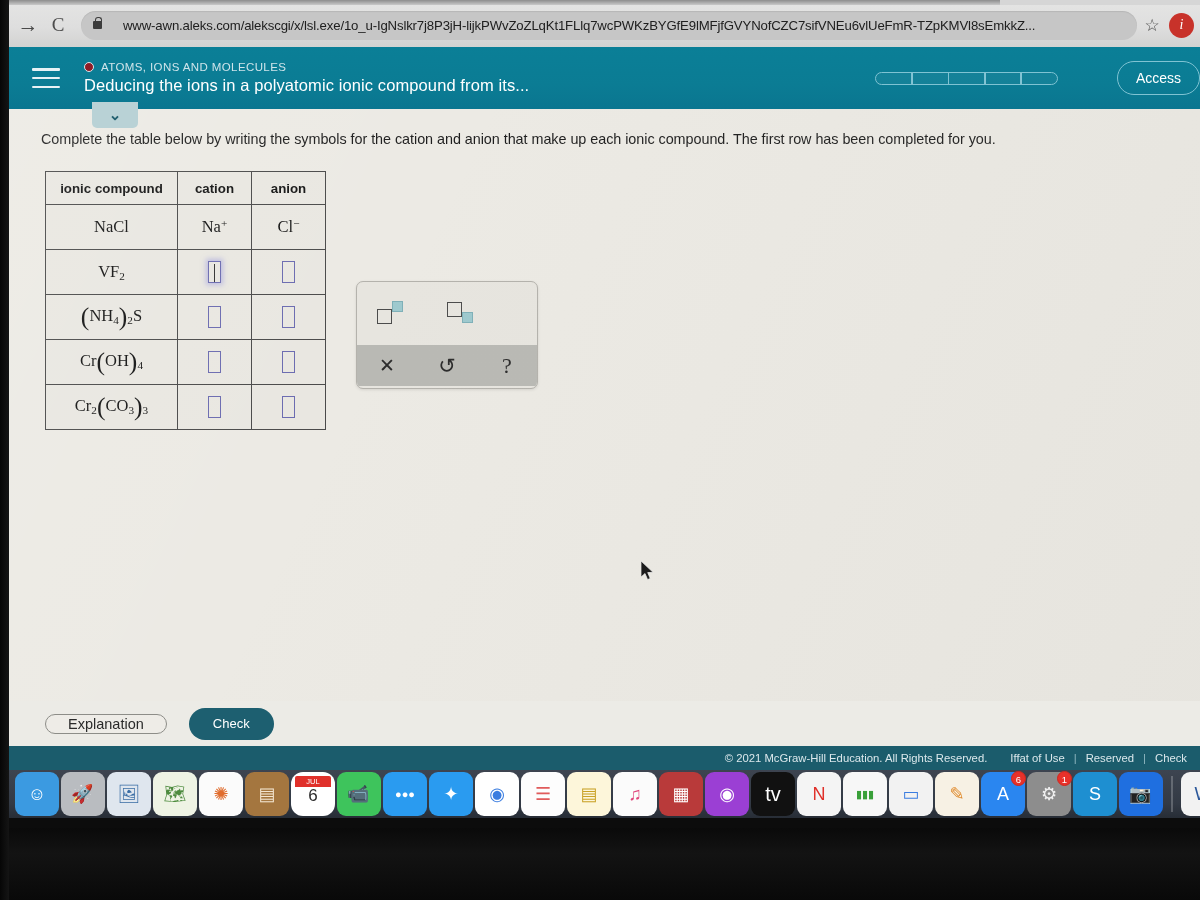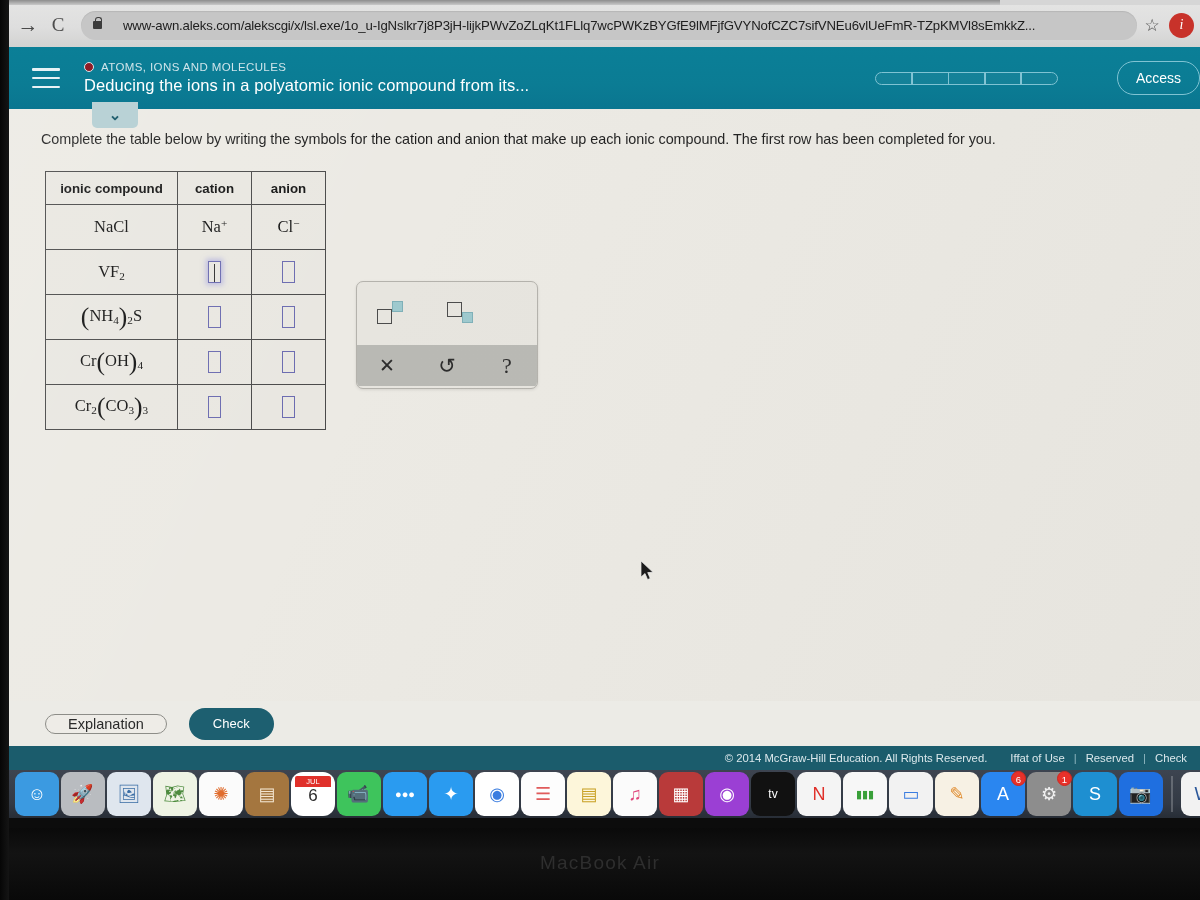--- a/index.html
+++ b/index.html
@@ -578,21 +578,21 @@
       <polygon points="0,0 0,16 4,12.5 6.6,18.6 9.2,17.4 6.7,11.6 12,11.3" fill="#1c1c1c" stroke="#f0f0f0" stroke-width="0.7"></polygon>
     </svg>
   </div>
 
   <div class="action-bar">
     <div class="btn-explanation">Explanation</div>
     <div class="btn-check">Check</div>
   </div>
 
   <div class="footer">
-    <span class="footer-copy">© 2014 McGraw-Hill Education. All Rights Reserved.</span>
+    <span class="footer-copy">© 2021 McGraw-Hill Education. All Rights Reserved.</span>
     <span class="footer-link">Iffat of Use</span>
     <span class="footer-sep">|</span>
     <span class="footer-link">Reserved</span>
     <span class="footer-sep">|</span>
     <span class="footer-link">Check</span>
   </div>
 
   <div class="dock" id="dock">
       <div class="dock-icon" style="background: rgb(59, 154, 225); color: rgb(255, 255, 255);">
         <span style="font-size: 18px;">☺</span>
@@ -637,21 +637,21 @@
       <div class="dock-icon" style="background: rgb(251, 251, 251); color: rgb(224, 69, 123);">
         <span style="font-size: 18px;">♫</span>
       </div>
       <div class="dock-icon" style="background: rgb(185, 58, 58); color: rgb(255, 255, 255);">
         <span style="font-size: 18px;">▦</span>
       </div>
       <div class="dock-icon" style="background: rgb(155, 63, 212); color: rgb(255, 255, 255);">
         <span style="font-size: 18px;">◉</span>
       </div>
       <div class="dock-icon" style="background: rgb(17, 17, 17); color: rgb(255, 255, 255);">
-        <span style="font-size: 12px;">tv</span>
+        <span style="font-size: 20px;">tv</span>
       </div>
       <div class="dock-icon" style="background: rgb(244, 244, 244); color: rgb(224, 48, 42);">
         <span style="font-size: 18px;">N</span>
       </div>
       <div class="dock-icon" style="background: rgb(247, 247, 247); color: rgb(58, 160, 58);">
         <span style="font-size: 11px;">▮▮▮</span>
       </div>
       <div class="dock-icon" style="background: rgb(242, 242, 242); color: rgb(59, 125, 224);">
         <span style="font-size: 18px;">▭</span>
       </div>
@@ -673,15 +673,14 @@
         <span style="font-size: 18px;">📷</span>
       </div>
       <div class="dock-sep"></div>
       <div class="dock-icon" style="background: rgb(242, 242, 242); color: rgb(43, 87, 154);">
         <span style="font-size: 18px;">W</span>
       </div>
     </div>
 
   <div class="bezel-left"></div>
   <div class="bezel-bottom"></div>
-  <div class="macbook-label">MacBook Air</div>
 
 </div>
 
 </body></html>

